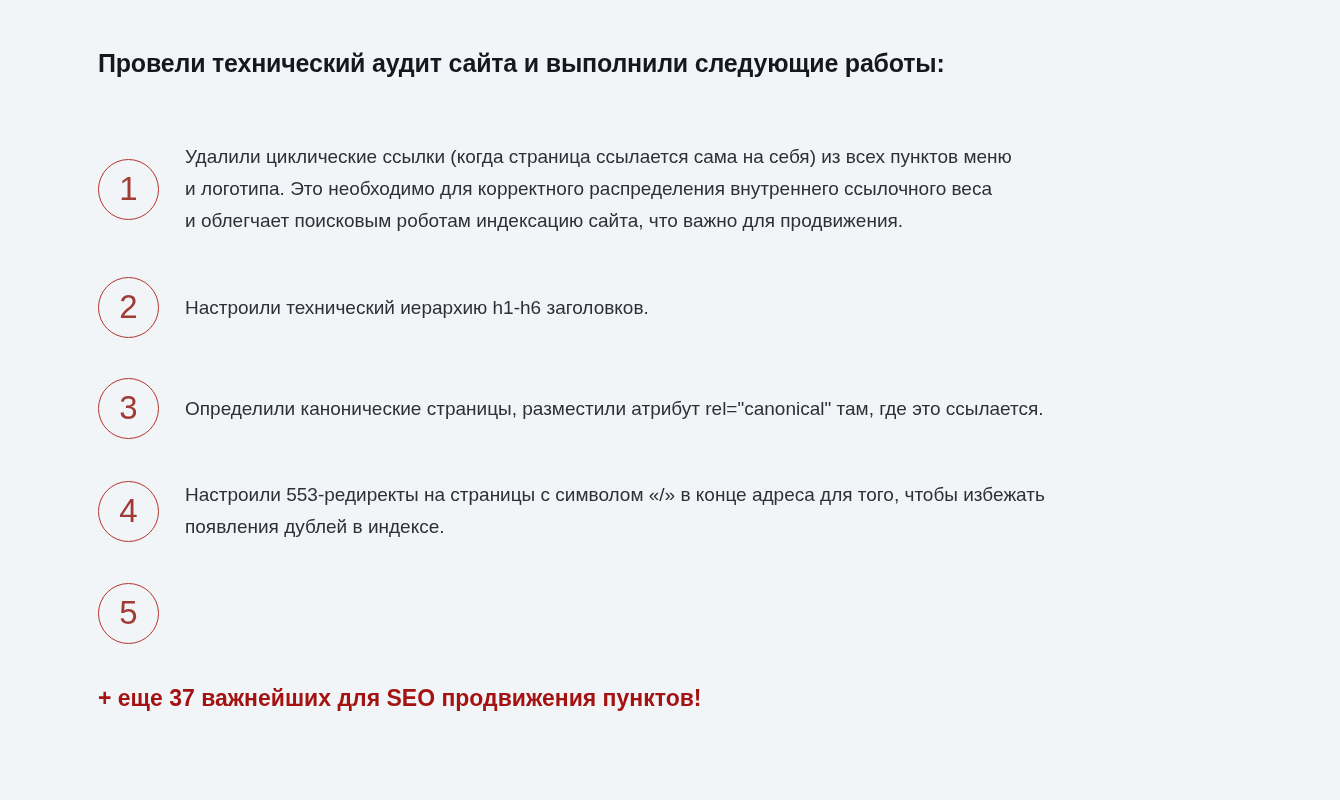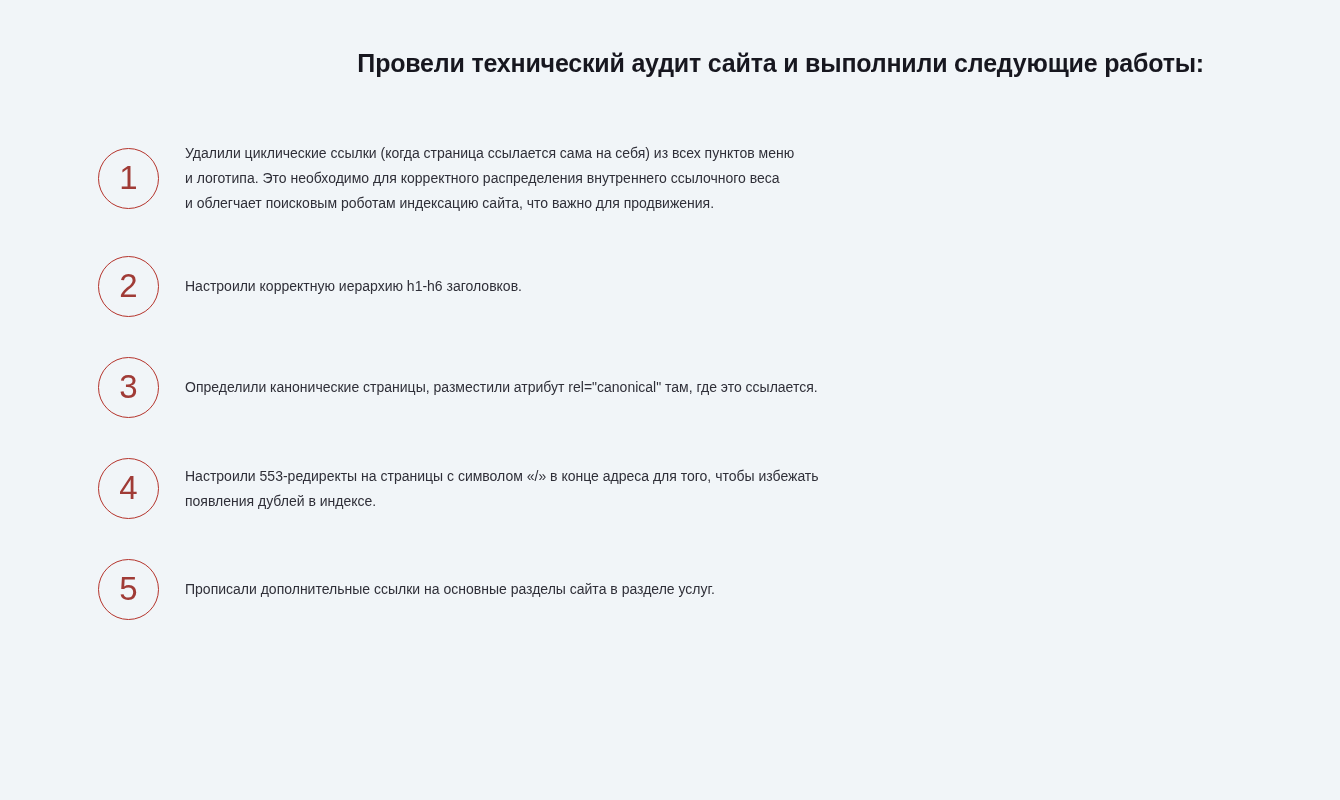--- a/index.html
+++ b/index.html
@@ -12,21 +12,21 @@
   }
   .page {
     width: 1340px;
     height: 800px;
     padding-left: 98px;
     padding-right: 136px;
   }
   .title {
     margin-top: 48px;
     width: 1106px;
-    text-align: right;
+    text-align: left;
     font-size: 25px;
     line-height: 30px;
     font-weight: bold;
     letter-spacing: -0.2px;
     color: #17171f;
   }
   .items {
     margin-top: 63px;
   }
   .row {
@@ -46,22 +46,22 @@
     justify-content: center;
   }
   .num {
     font-size: 33px;
     line-height: 1;
     font-weight: 400;
     color: #a03b36;
     transform: translateY(-1px);
   }
   .item-text {
-    font-size: 14px;
-    line-height: 25px;
+    font-size: 19px;
+    line-height: 32px;
     color: #2f2f38;
     white-space: pre-line;
   }
   .footnote {
     margin-top: 40px;
     font-size: 23px;
     line-height: 28px;
     font-weight: bold;
     color: #a51212;
   }
@@ -81,21 +81,21 @@
       </div>
       <p class="item-text">Удалили циклические ссылки (когда страница ссылается сама на себя) из всех пунктов меню
 и логотипа. Это необходимо для корректного распределения внутреннего ссылочного веса
 и облегчает поисковым роботам индексацию сайта, что важно для продвижения.</p>
     </div>
 
     <div class="row">
       <div class="num-circle">
         <span class="num">2</span>
       </div>
-      <p class="item-text">Настроили корректную иерархию h1-h6 заголовков.</p>
+      <p class="item-text">Настроили технический иерархию h1-h6 заголовков.</p>
     </div>
 
     <div class="row">
       <div class="num-circle">
         <span class="num">3</span>
       </div>
       <p class="item-text">Определили канонические страницы, разместили атрибут rel="canonical" там, где это ссылается.</p>
     </div>
 
     <div class="row">
@@ -103,19 +103,19 @@
         <span class="num">4</span>
       </div>
       <p class="item-text">Настроили 553-редиректы на страницы с символом «/» в конце адреса для того, чтобы избежать
 появления дублей в индексе.</p>
     </div>
 
     <div class="row">
       <div class="num-circle">
         <span class="num">5</span>
       </div>
-      <p class="item-text">Прописали дополнительные ссылки на основные разделы сайта в разделе услуг.</p>
     </div>
 
   </div>
 
+  <p class="footnote">+ еще 37 важнейших для SEO продвижения пунктов!</p>
 
 </div>
 
 </body></html>

